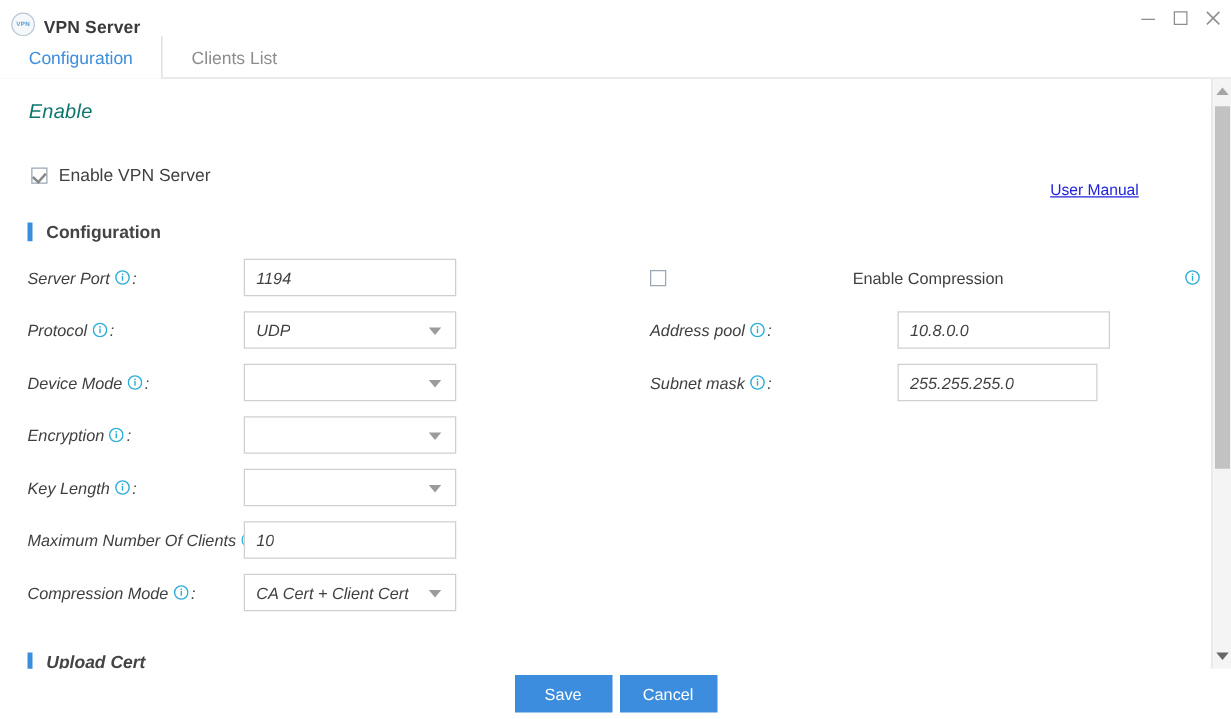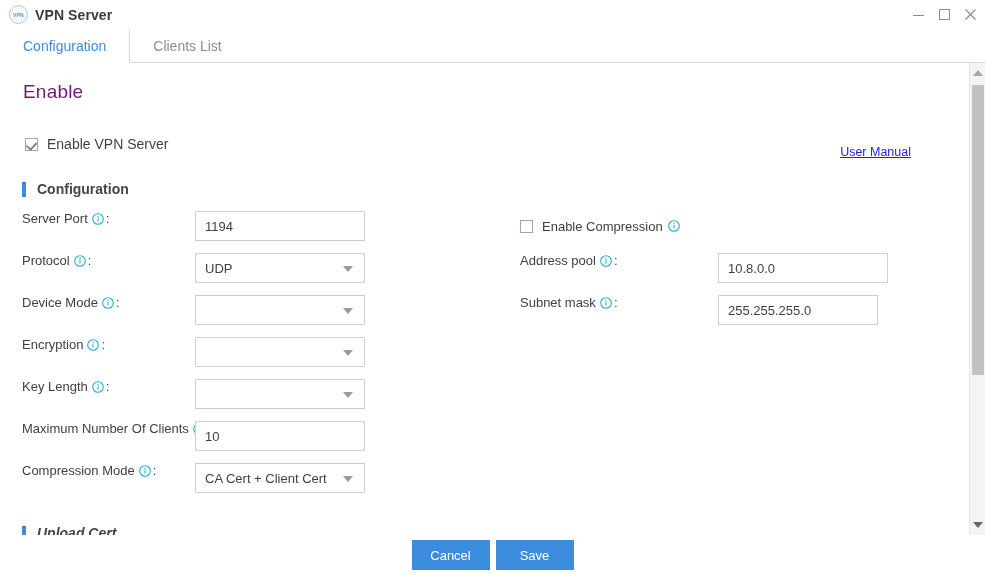--- a/index.html
+++ b/index.html
@@ -14,21 +14,21 @@
     font-size: 13px;
     color: #444444;
     overflow: hidden;
     position: relative;
   }
 
   
   .titlebar {
     height: 29px;
     display: flex;
-    align-items: center;
+    align-items: flex-end;
     padding: 0 8px 0 9px;
     box-sizing: border-box;
     background: #ffffff;
     position: relative;
   }
   .app-icon {
     width: 17px;
     height: 17px;
     border-radius: 50%;
     border: 1px solid #b9c6d2;
@@ -121,24 +121,25 @@
     background: #ffffff;
   }
   .content {
     padding: 0 0 0 0;
     position: relative;
     height: 100%;
     box-sizing: border-box;
   }
 
   .section-enable {
-    font-size: 19px;
-    color: #701a75;
+    font-size: 16px;
+    color: #0f766e;
     padding: 18px 0 0 23px;
     letter-spacing: 0.2px;
+    font-style: italic;
   }
   .user-manual {
     position: absolute;
     right: 74px;
     top: 82px;
     font-size: 12.5px;
     color: #2323dd;
     text-decoration: underline;
     cursor: pointer;
   }
@@ -200,23 +201,24 @@
   
   .form {
     position: relative;
     margin-top: 14px;
   }
   .col-left { position: absolute; left: 0; top: 0; width: 520px; }
   .col-right { position: absolute; left: 520px; top: 0; width: 440px; }
 
   .field {
     display: flex;
-    align-items: flex-start;
+    align-items: center;
     height: 30px;
     margin-bottom: 12px;
+    font-style: italic;
   }
   .field .label {
     font-size: 13px;
     color: #3f3f3f;
     display: flex;
     align-items: center;
     white-space: nowrap;
   }
   .lbl-text { margin-right: 4px; }
   .colon { margin-left: 2px; }
@@ -257,20 +259,21 @@
     border-left: 5px solid transparent;
     border-right: 5px solid transparent;
     border-top: 6px solid #9b9b9b;
   }
 
   .cbrow {
     display: flex;
     align-items: center;
     height: 30px;
     margin-bottom: 12px;
+    justify-content: space-between;
   }
   .cbrow .lbl {
     font-size: 13px;
     color: #3f3f3f;
     margin: 0 5px 0 9px;
   }
 
   
   .vscroll {
     position: absolute;
@@ -557,15 +560,15 @@
         <span class="tri"></span>
       </div>
     <div class="vs-thumb"></div>
     <div class="vs-btn vs-down">
         <span class="tri"></span>
       </div>
   </div>
 </div>
 
 <div class="footer">
+  <button class="btn">Save</button>
   <button class="btn">Cancel</button>
-  <button class="btn">Save</button>
 </div>
 
 </body></html>

